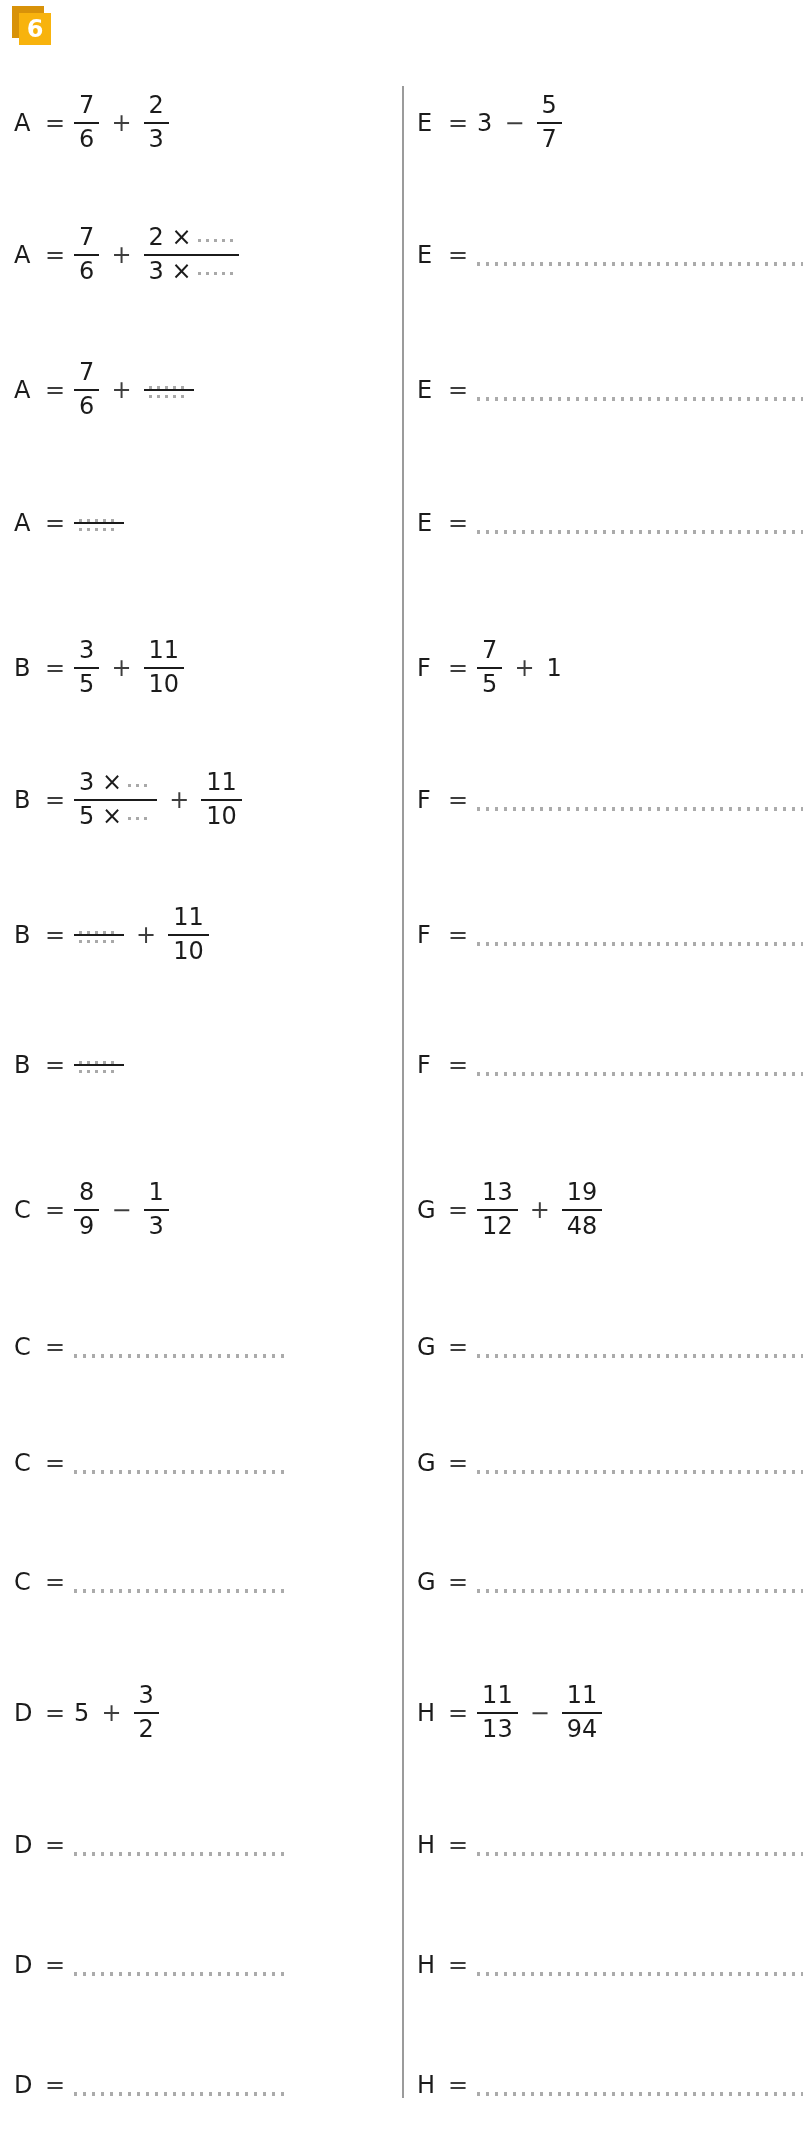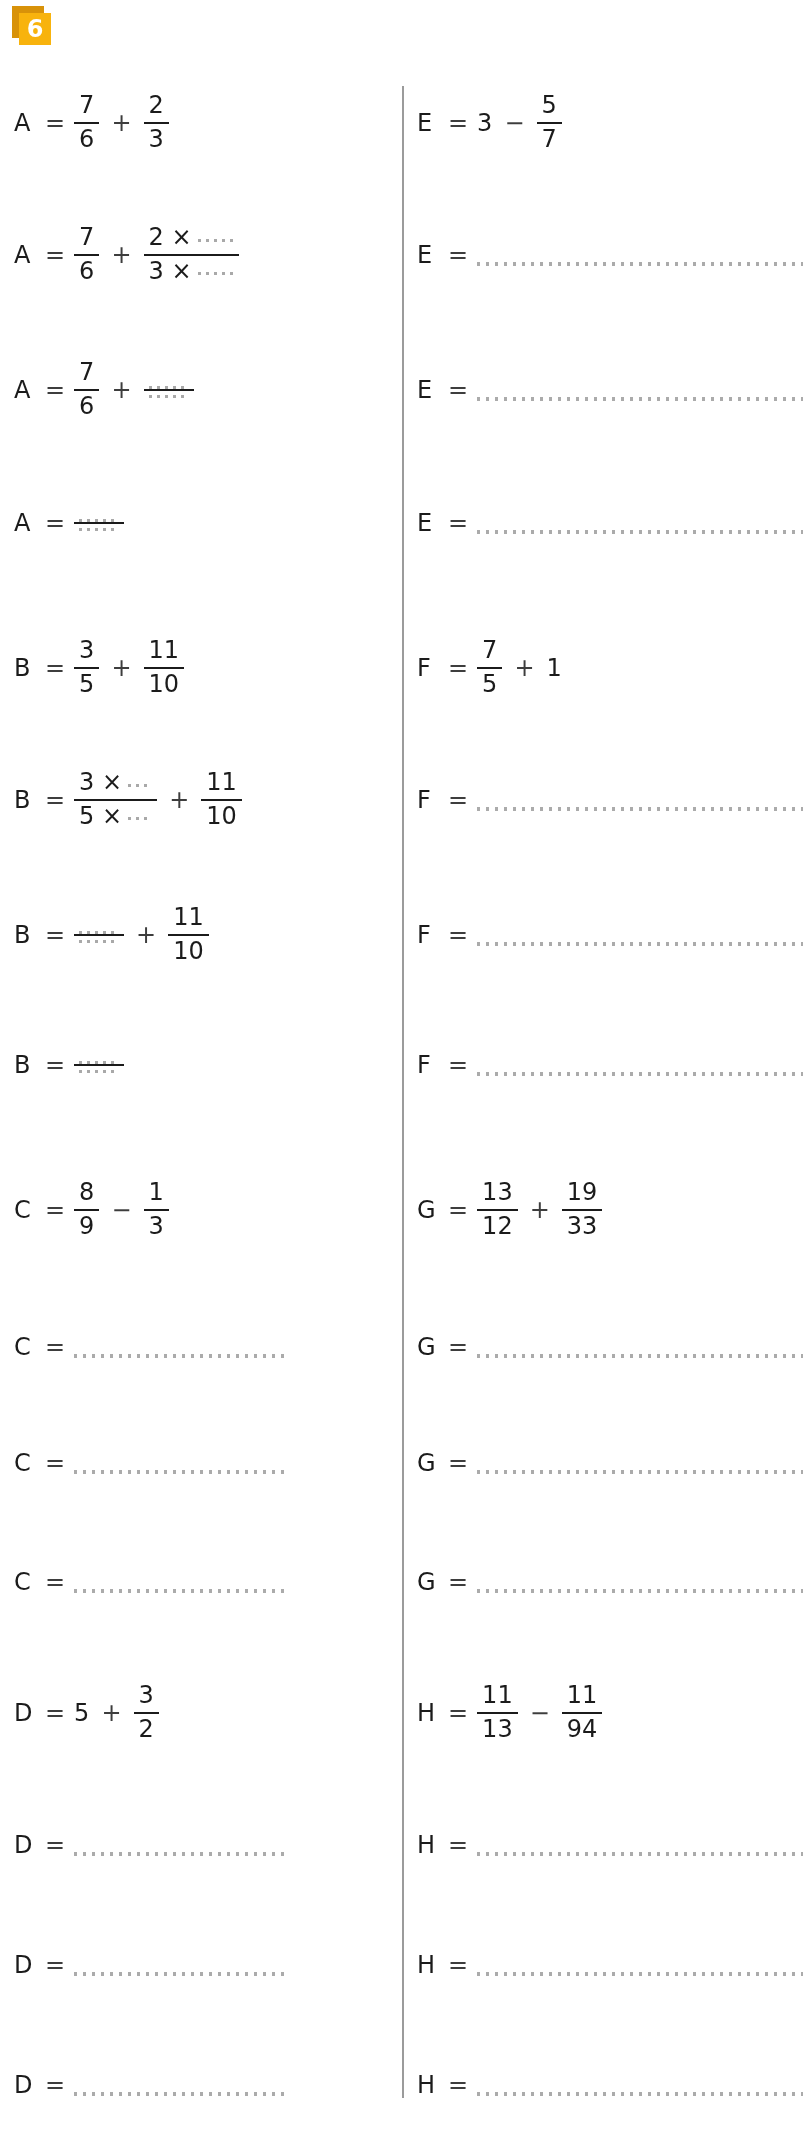--- a/index.html
+++ b/index.html
@@ -377,21 +377,21 @@
           <span class="txt">12</span>
         </span>
       </span>
       <span class="op">+</span>
       <span class="frac">
         <span class="fline num">
           <span class="txt">19</span>
         </span>
         <span class="bar"></span>
         <span class="fline den">
-          <span class="txt">33</span>
+          <span class="txt">48</span>
         </span>
       </span>
     </div>
     <div class="row" style="top: 1282px;">
       <span class="label">G</span>
       <span class="eq">=</span>
       <span class="dotline" style="width: 335px;"></span>
     </div>
     <div class="row" style="top: 1398px;">
       <span class="label">G</span>

